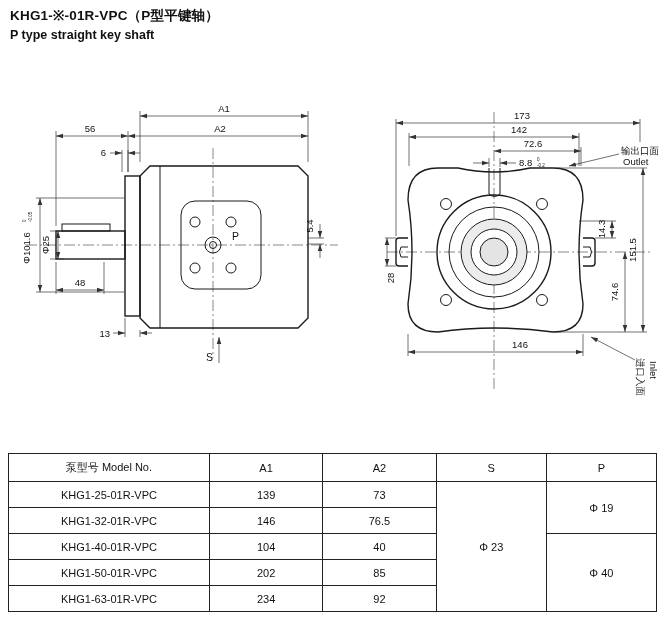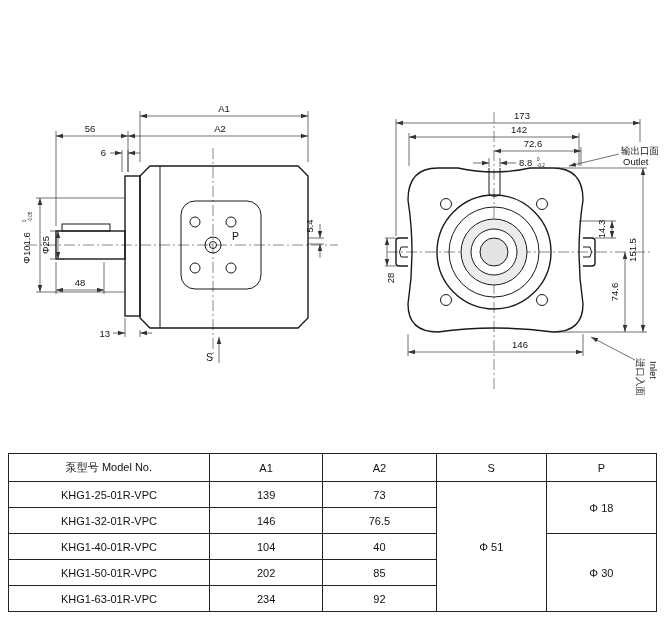--- a/index.html
+++ b/index.html
@@ -20,20 +20,24 @@
   table{position:absolute;left:8px;top:453px;width:649px;border-collapse:collapse;table-layout:fixed;background:#fff}
   th,td{border:1px solid #222;text-align:center;vertical-align:middle;font-size:11px;font-weight:normal;height:26px;padding:0;color:#111}
   th{height:28px}
   table{border-top:1.5px solid #222}
 </style>
 </head>
 <body>
 
 <div class="page">
 
+  <div class="title-block">
+    <div class="title-cn">KHG1-※-01R-VPC（P型平键轴）</div>
+    <div class="title-en">P type  straight key shaft</div>
+  </div>
 
   <svg style="left:18px;top:56px" width="348" height="340" viewBox="0 0 348 340">
     <defs>
       <marker id="arwL" viewBox="0 0 10 8" refX="10" refY="4" markerWidth="10" markerHeight="8" orient="auto-start-reverse">
         <path d="M0,0.8 L10,4 L0,7.2 Z" fill="#333"></path>
       </marker>
     </defs>
 
     <line class="cl" x1="8" y1="189" x2="320" y2="189"></line>
     <line class="cl" x1="195" y1="92" x2="195" y2="302"></line>
@@ -259,33 +263,33 @@
         <th>A2</th>
         <th>S</th>
         <th>P</th>
       </tr>
     </thead>
     <tbody>
       <tr>
         <td>KHG1-25-01R-VPC</td>
         <td>139</td>
         <td>73</td>
-        <td rowspan="5">Φ 51</td>
-        <td rowspan="2">Φ 18</td>
+        <td rowspan="5">Φ 23</td>
+        <td rowspan="2">Φ 19</td>
       </tr>
       <tr>
         <td>KHG1-32-01R-VPC</td>
         <td>146</td>
         <td>76.5</td>
       </tr>
       <tr>
         <td>KHG1-40-01R-VPC</td>
         <td>104</td>
         <td>40</td>
-        <td rowspan="3">Φ 30</td>
+        <td rowspan="3">Φ 40</td>
       </tr>
       <tr>
         <td>KHG1-50-01R-VPC</td>
         <td>202</td>
         <td>85</td>
       </tr>
       <tr>
         <td>KHG1-63-01R-VPC</td>
         <td>234</td>
         <td>92</td>

